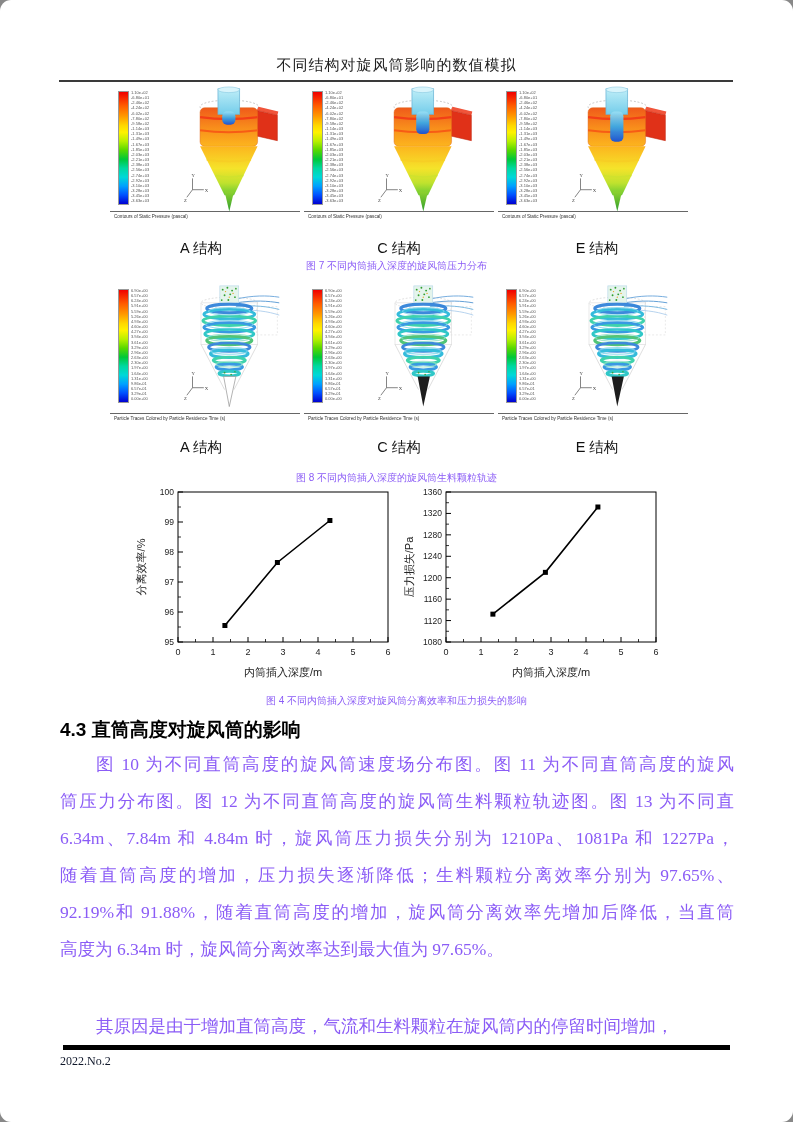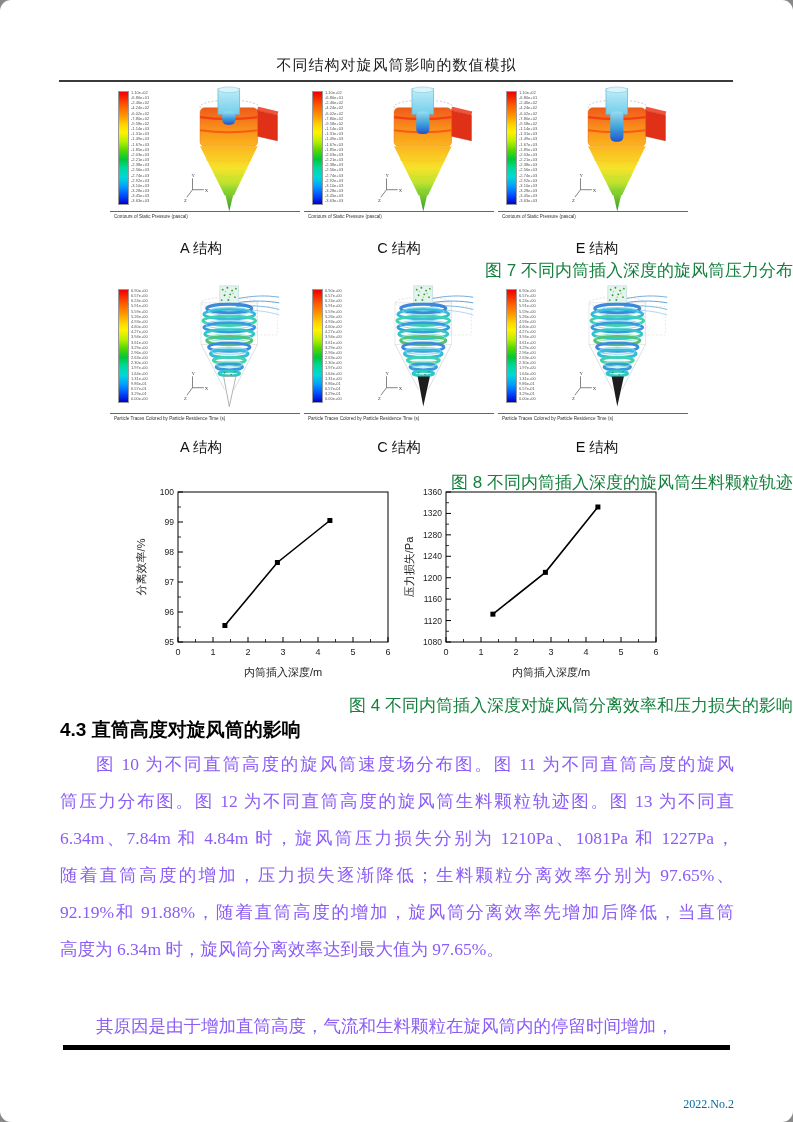--- a/index.html
+++ b/index.html
@@ -21,37 +21,37 @@
   .cb-labels{position:absolute;left:21px;top:4px;font-family:"Liberation Sans",sans-serif;
              font-size:4px;line-height:5.15px;color:#555;}
   .cyc-slot{position:absolute;right:0px;top:0px;width:132px;height:132px;}
   .cyc-slot svg{width:132px;height:132px;}
   .cfd-caption{position:absolute;left:0;bottom:0;width:100%;border-top:1px solid #666;
     font-family:"Liberation Sans",sans-serif;font-size:4.6px;color:#333;
     padding:2px 0 1px 4px;box-sizing:border-box;}
   .abc-row{position:absolute;left:110px;width:578px;display:flex;gap:16px;
            font-family:"Liberation Sans",sans-serif;font-size:14.5px;color:#111;}
   .abc-row span{width:190px;text-align:center;}
-  .fig-cap{position:absolute;left:0;width:100%;text-align:right;font-size:17px;
-           font-family:"Liberation Sans",sans-serif;color:#15803d;}
+  .fig-cap{position:absolute;left:0;width:100%;text-align:center;font-size:10px;
+           font-family:"Liberation Sans",sans-serif;color:#8b5cf6;}
   
   .chart{position:absolute;width:266px;height:208px;}
   .chart svg text{font-family:"Liberation Sans",sans-serif;fill:#222;}
   
   .sec-heading{position:absolute;left:60px;top:717px;font-size:19px;font-weight:bold;
                font-family:"Liberation Sans",sans-serif;color:#000;}
   .bodytext{position:absolute;left:60px;width:674px;font-size:17.5px;color:#8b5cf6;}
   .bodytext .ln{line-height:37px;height:37px;text-align:justify;text-align-last:justify;
                 overflow:hidden;white-space:nowrap;}
   .bodytext .ln.first{text-indent:36px;}
   .bodytext .ln.last{text-align-last:left;}
   
   .ftr-bar{position:absolute;top:1045px;left:63px;width:667px;height:5px;background:#000;}
   .ftr-page{position:absolute;top:1054px;left:0;width:100%;text-align:center;font-size:12px;color:#222;}
-  .ftr-issue{position:absolute;top:1097px;left:60px;width:674px;text-align:right;font-size:12px;color:#0369a1;}
+  .ftr-issue{position:absolute;top:1054px;left:60px;width:674px;text-align:left;font-size:12px;color:#0f172a;}
 </style>
 </head>
 <body>
 
 <div class="page">
 
   <div class="hdr-title">不同结构对旋风筒影响的数值模拟</div>
   <div class="hdr-rule"></div>
 
   <div class="fig-row" style="top:86px;">

